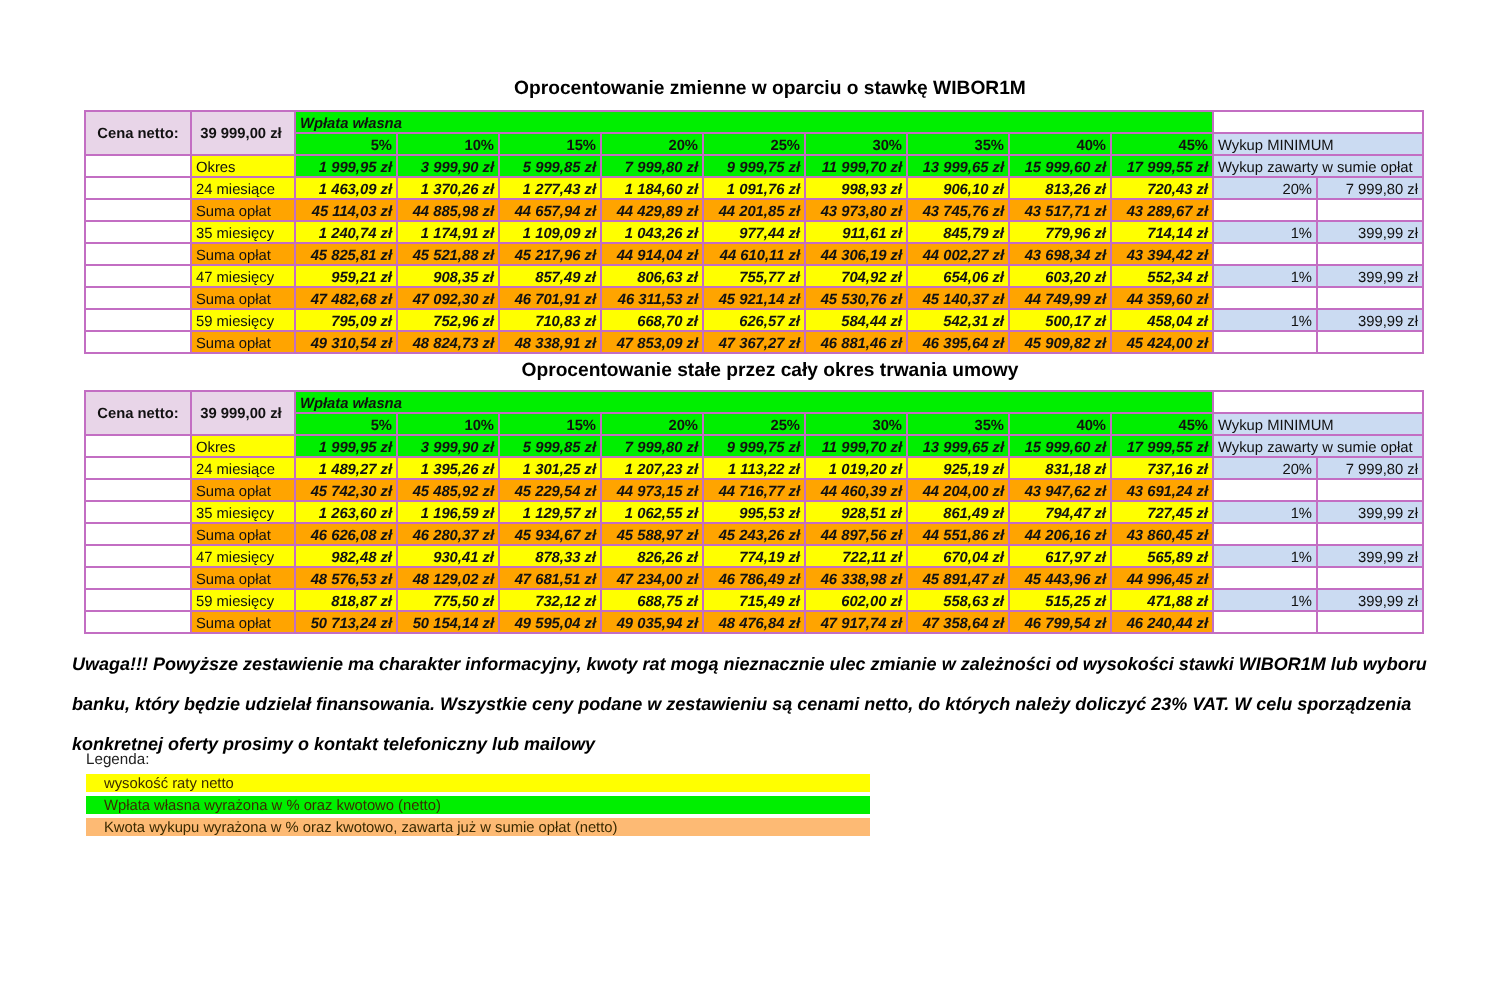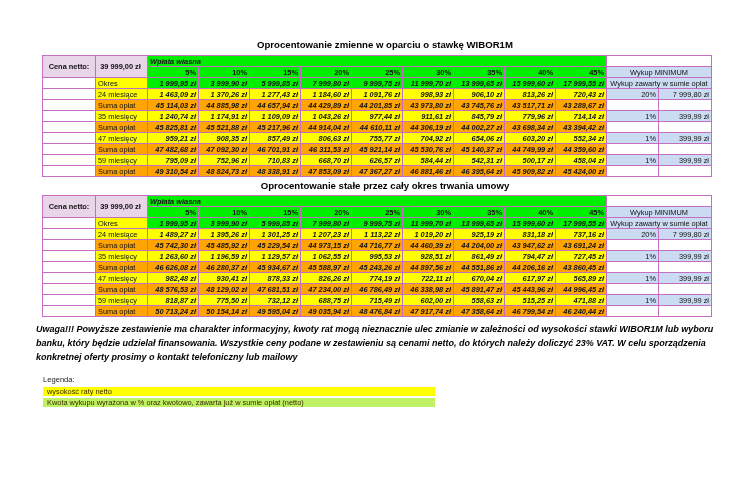--- a/index.html
+++ b/index.html
@@ -25,31 +25,31 @@
   td.pink{background:#e8d5e8;border:2px solid #aa5faa;font-weight:bold;font-size:7.7px;}
   td.pink.lblc{text-align:center;}
   td.pink.valc{text-align:center;padding-right:4px;}
   td.green{background:#00ef00;}
   td.yellow{background:#ffff00;}
   td.orange{background:#ffa400;}
   td.hdr{font-weight:bold;text-align:left;color:#1d1400;font-style:italic;}
   td.pct{font-weight:bold;text-align:right;color:#2a1c00;}
   td.lbl{font-weight:normal;text-align:left;color:#241a00;}
   td.val{font-weight:bold;font-style:italic;text-align:right;color:#1b1b4d;}
-  td.wykup{background:#cbdbf2;text-align:center;color:#2b2b2b;font-size:7.2px;}
+  td.wykup{background:#cbdbf2;color:#2b2b2b;font-size:7.2px;}
   td.wykupv{background:#cbdbf2;text-align:right;color:#2b2b2b;}
   td.emptyc{background:#ffffff;}
   #warning{
     position:absolute;top:322px;left:36px;width:702px;
-    font-size:9px;font-weight:bold;font-style:italic;line-height:14px;color:#000;
+    font-size:9px;font-weight:bold;font-style:italic;line-height:20px;color:#000;
   }
   #legend{position:absolute;top:375px;left:43px;width:392px;}
   #legend-title{font-size:7.6px;color:#222;margin-bottom:3px;}
   .lgitem{
-    height:9px;line-height:9px;margin-bottom:2px;padding-left:4px;
+    height:9px;line-height:9px;margin-bottom:2px;padding-left:9px;
     font-size:7.4px;color:#3a2a00;overflow:hidden;white-space:nowrap;
   }
 </style>
 </head>
 <body>
 
 <div class="ttl" id="title1">Oprocentowanie zmienne w oparciu o stawkę WIBOR1M</div>
 <div class="sheetwrap" id="table1">
     <table class="sheet">
       <colgroup>
@@ -398,15 +398,16 @@
       </tbody>
     </table>
   </div>
 
 <div id="warning">Uwaga!!! Powyższe zestawienie ma charakter informacyjny, kwoty rat mogą nieznacznie ulec zmianie w zależności od wysokości stawki WIBOR1M lub wyboru banku, który będzie udzielał finansowania. Wszystkie ceny podane w zestawieniu są cenami netto, do których należy doliczyć 23% VAT. W celu sporządzenia konkretnej oferty prosimy o kontakt telefoniczny lub mailowy</div>
 
 <div id="legend">
   <div id="legend-title">Legenda:</div>
   <div id="legend-items">
       <div class="lgitem" style="background: rgb(255, 255, 0);">wysokość raty netto</div>
-      <div class="lgitem" style="background: #bef264;">Kwota wykupu wyrażona w % oraz kwotowo, zawarta już w sumie opłat (netto)</div>
+      <div class="lgitem" style="background: rgb(0, 239, 0);">Wpłata własna wyrażona w % oraz kwotowo (netto)</div>
+      <div class="lgitem" style="background: #fdba74;">Kwota wykupu wyrażona w % oraz kwotowo, zawarta już w sumie opłat (netto)</div>
     </div>
 </div>
 
 </body></html>

